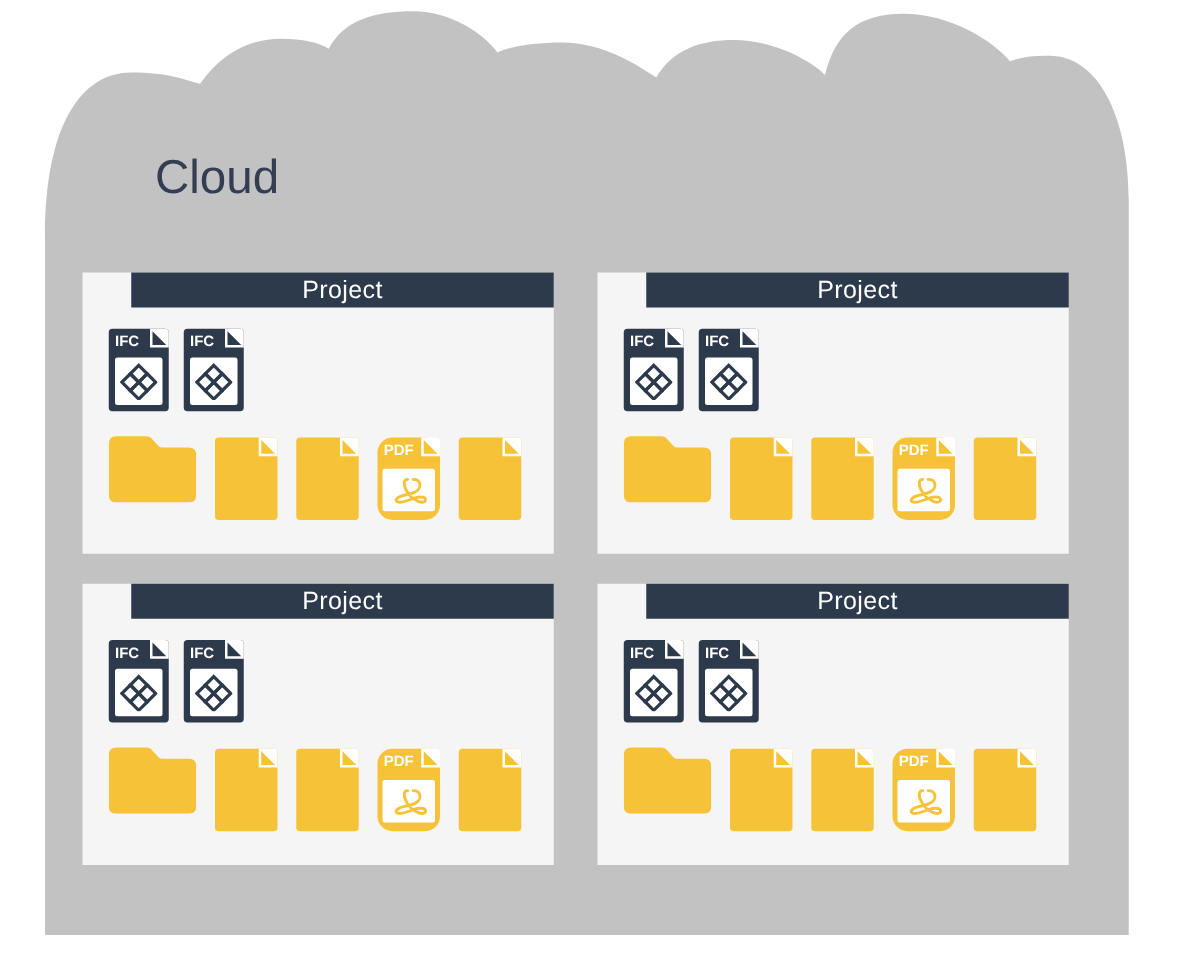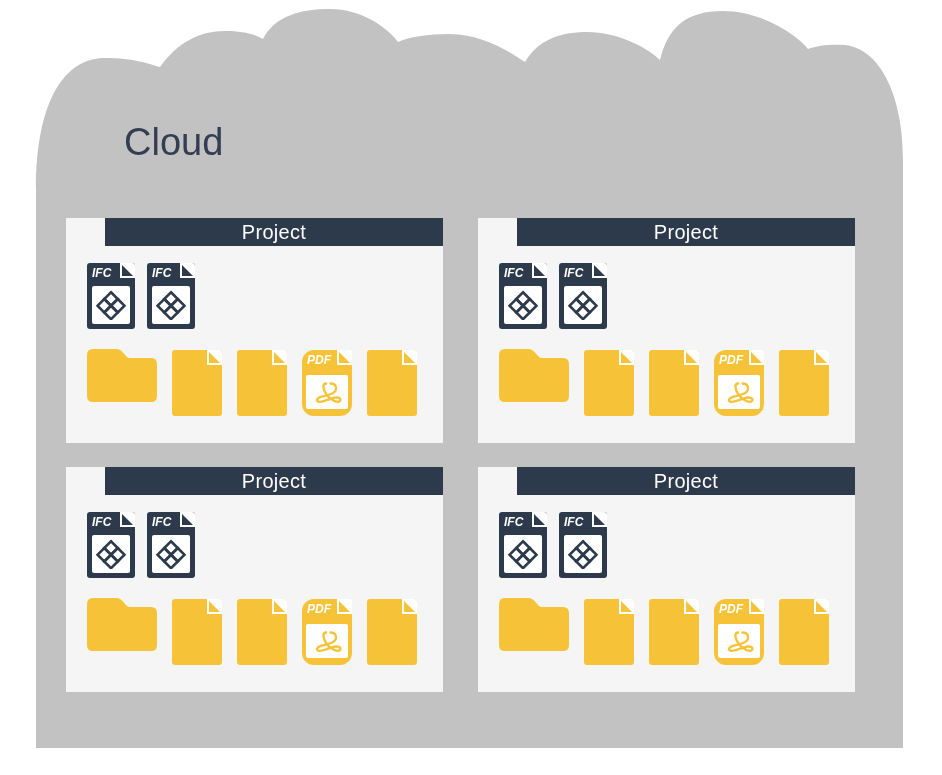--- a/index.html
+++ b/index.html
@@ -18,21 +18,21 @@
     display:grid;grid-template-columns:377px 377px;
     column-gap:35px;row-gap:24px;
   }
   .panel{width:377px;height:225px;background:var(--panel-bg,#f5f5f6);}
   .panel-header{
     height:28px;background:var(--navy,#2d3a4c);
     display:flex;align-items:center;justify-content:center;
     color:var(--header-text,#ffffff);font-size:20px;letter-spacing:.3px;margin-left:39px;
   }
   .panel-body{position:relative;height:197px;}
-  .file{position:absolute;border-radius:3px;font-style:italic;}
+  .file{position:absolute;border-radius:3px;}
   .ifc-file{left:21px;top:17px;width:48px;height:66px;background:var(--navy,#2d3a4c);color:var(--navy,#2d3a4c);}
   .ifc-file.second{left:81px;}
   .doc{width:50px;height:66px;background:var(--yellow,#f6c338);color:var(--yellow,#f6c338);top:104px;}
   .doc.d1{left:106px;} .doc.d2{left:171px;} .doc.d3{left:301px;}
   .pdf-file{left:236px;top:104px;width:50px;height:66px;background:var(--yellow,#f6c338);color:var(--yellow,#f6c338);border-radius:12px;}
   .notch{
     position:absolute;right:0;top:0;width:15px;height:15px;
     background:var(--icon-inner,#ffffff);border-top-right-radius:3px;
   }
   .flap{position:absolute;right:0;top:0;display:block;}

